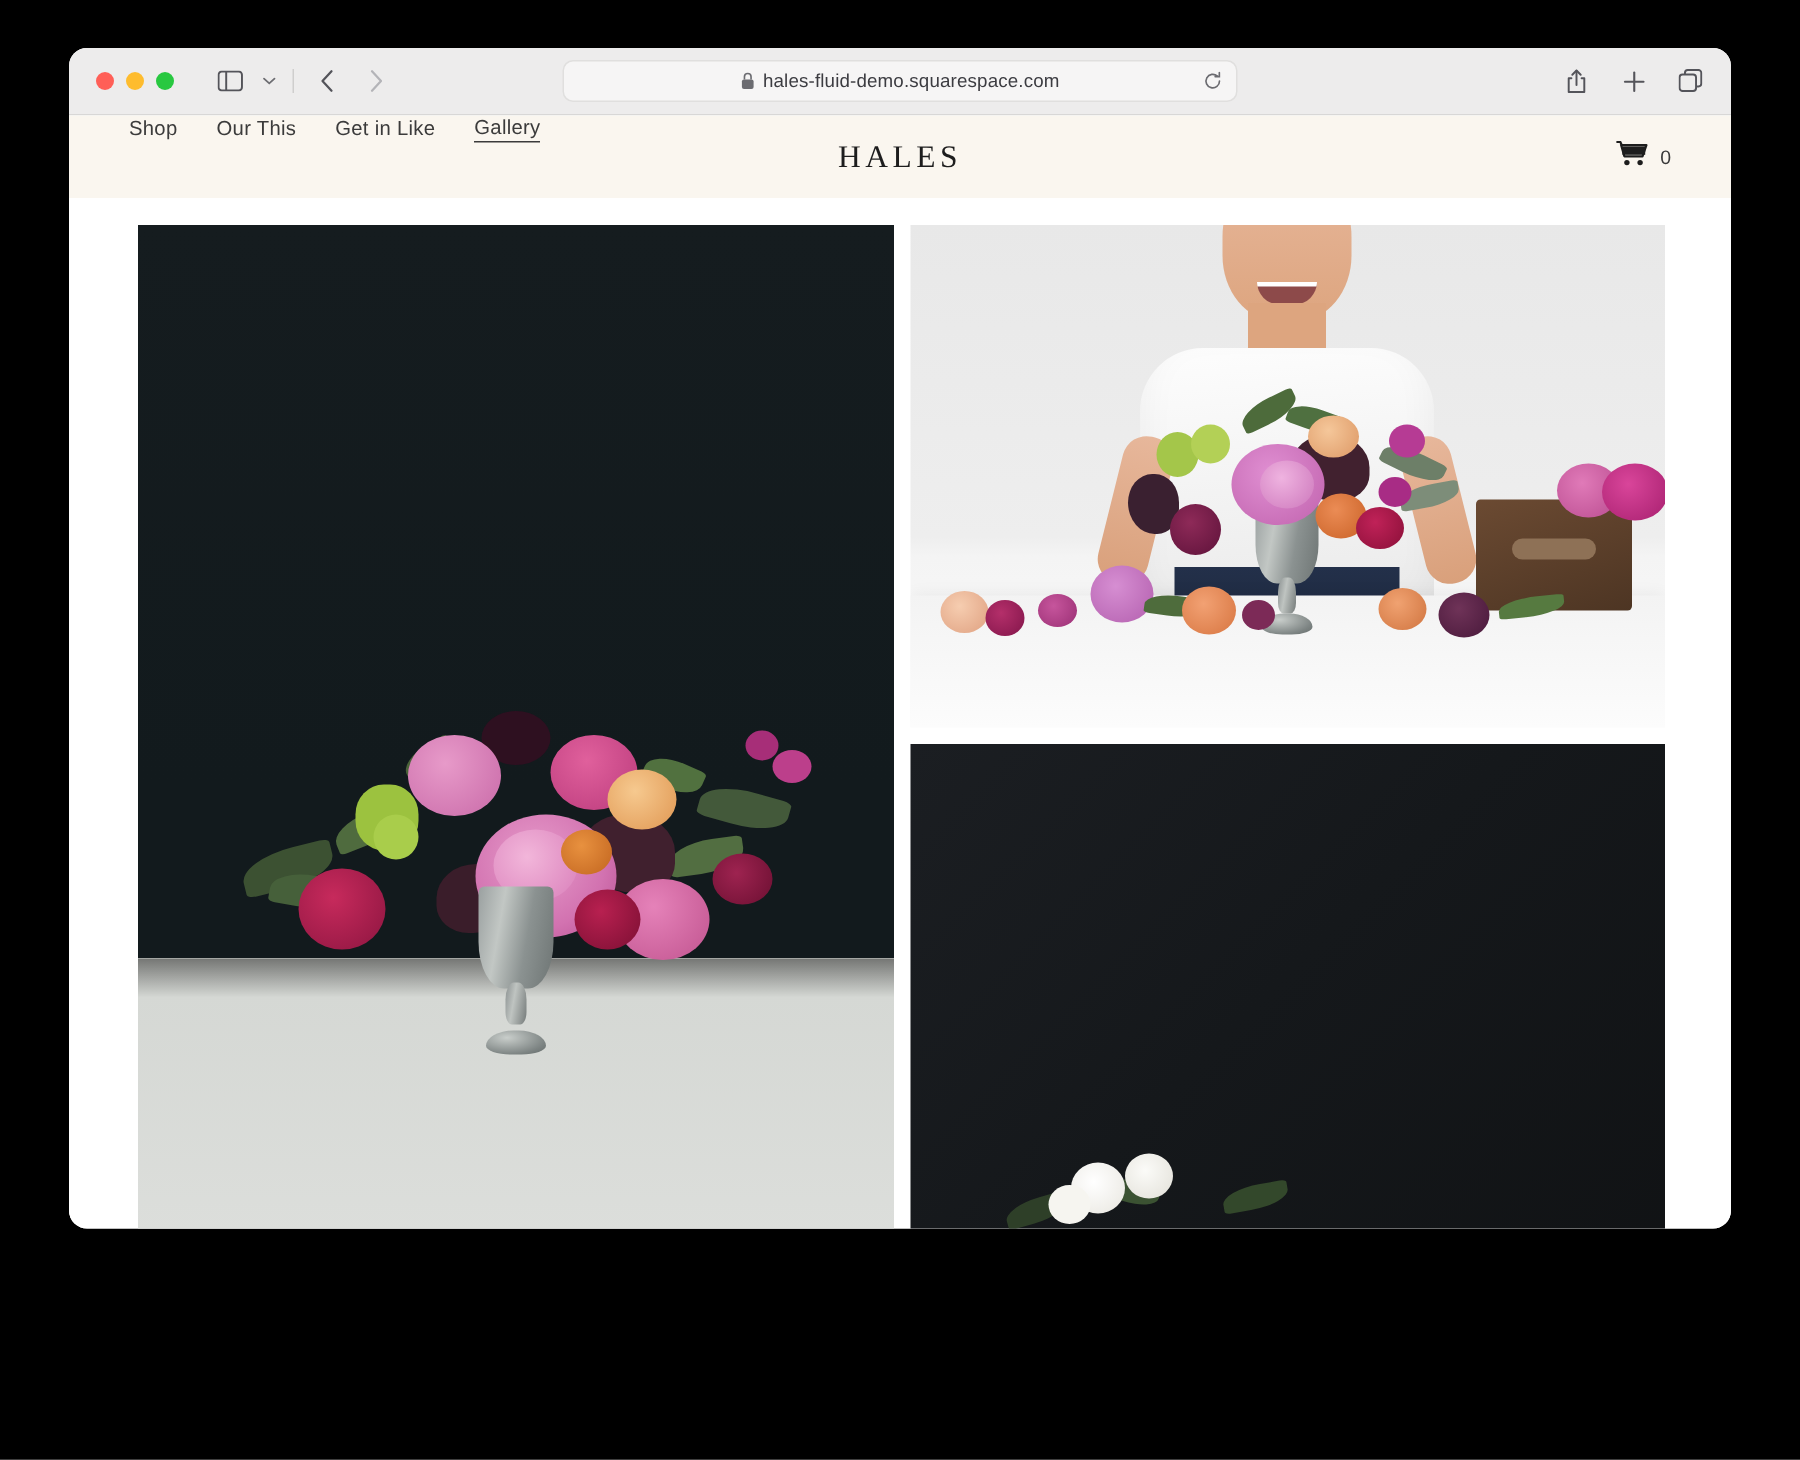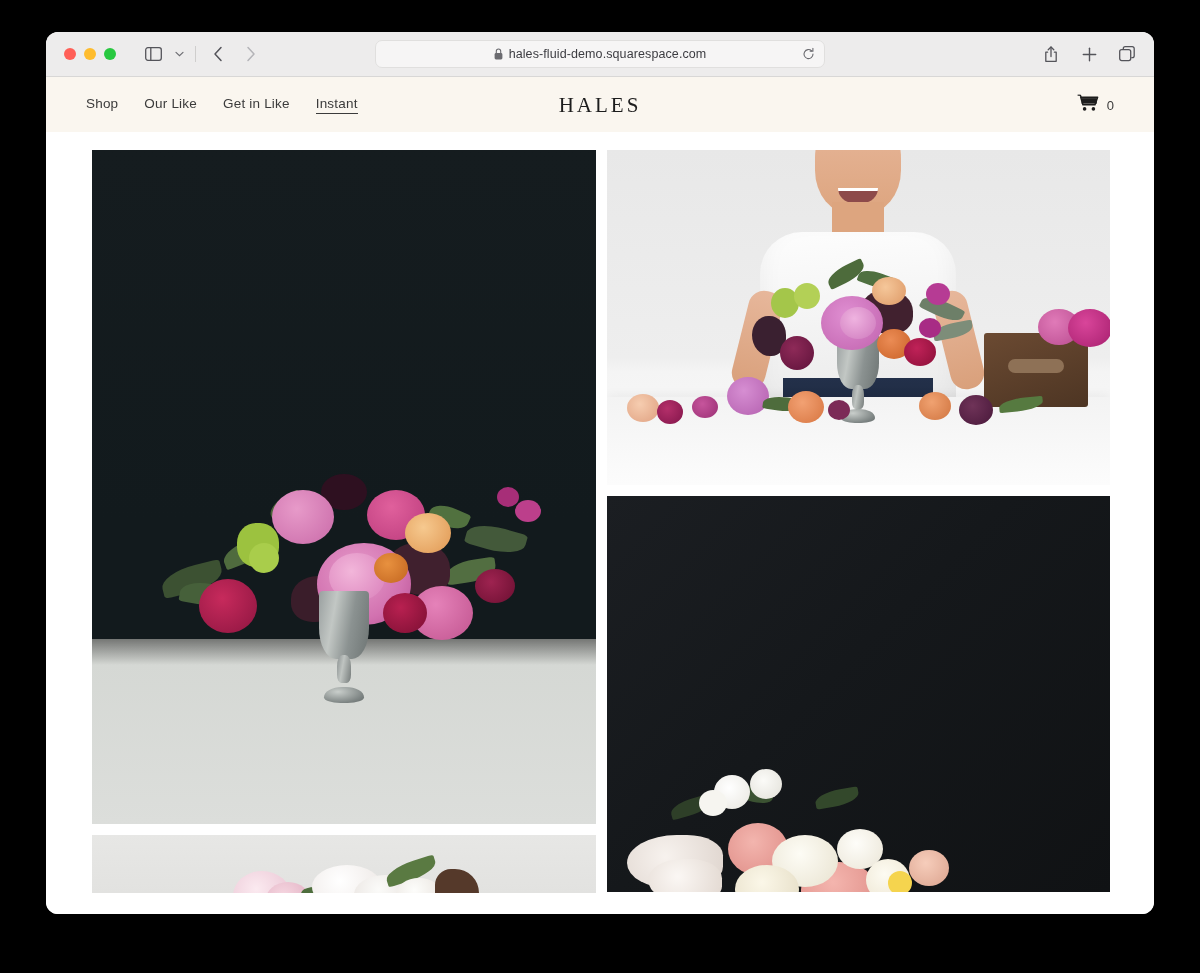--- a/index.html
+++ b/index.html
@@ -11,21 +11,21 @@
     overflow: hidden;
     font-family: "Liberation Sans", sans-serif;
   }
 
   
   .browser-window {
     position: absolute;
     left: 46px;
     top: 32px;
     width: 1108px;
-    height: 882px;
+    height: 787px;
     border-radius: 12px;
     overflow: hidden;
     background: #ffffff;
     box-shadow: 0 22px 46px rgba(0,0,0,0.55);
   }
 
   
   .chrome {
     position: relative;
     height: 45px;
@@ -118,21 +118,21 @@
     position: relative;
     height: 837px;
     background: #ffffff;
     overflow: hidden;
   }
 
   .site-header {
     height: 55px;
     background: #faf6ef;
     display: flex;
-    align-items: center;
+    align-items: flex-start;
     padding: 0 40px;
     position: relative;
   }
 
   .site-nav {
     display: flex;
     align-items: center;
     gap: 26px;
   }
   .nav-link {
@@ -404,23 +404,23 @@
         </svg>
       </div>
     </div>
   </div>
 
   <div class="site">
 
     <div class="site-header">
       <nav class="site-nav">
         <a class="nav-link" href="#">Shop</a>
-        <a class="nav-link" href="#">Our Like</a>
+        <a class="nav-link" href="#">Our This</a>
         <a class="nav-link" href="#">Get in Like</a>
-        <a class="nav-link active" href="#">Instant</a>
+        <a class="nav-link active" href="#">Gallery</a>
       </nav>
 
       <div class="site-logo">HALES</div>
 
       <div class="cart">
         <span>
           <svg width="22" height="17" viewBox="0 0 22 17" fill="#1d1d1d">
             <path d="M0.6 0.6h2.6l1.0 2.2h16.4l-2.6 7.4H5.9L3.6 2.2" fill="none" stroke="#1d1d1d" stroke-width="1.5" stroke-linejoin="round"></path>
             <rect x="4.6" y="3.6" width="15.2" height="5.6"></rect>
             <circle cx="7.6" cy="14.4" r="1.8"></circle>

